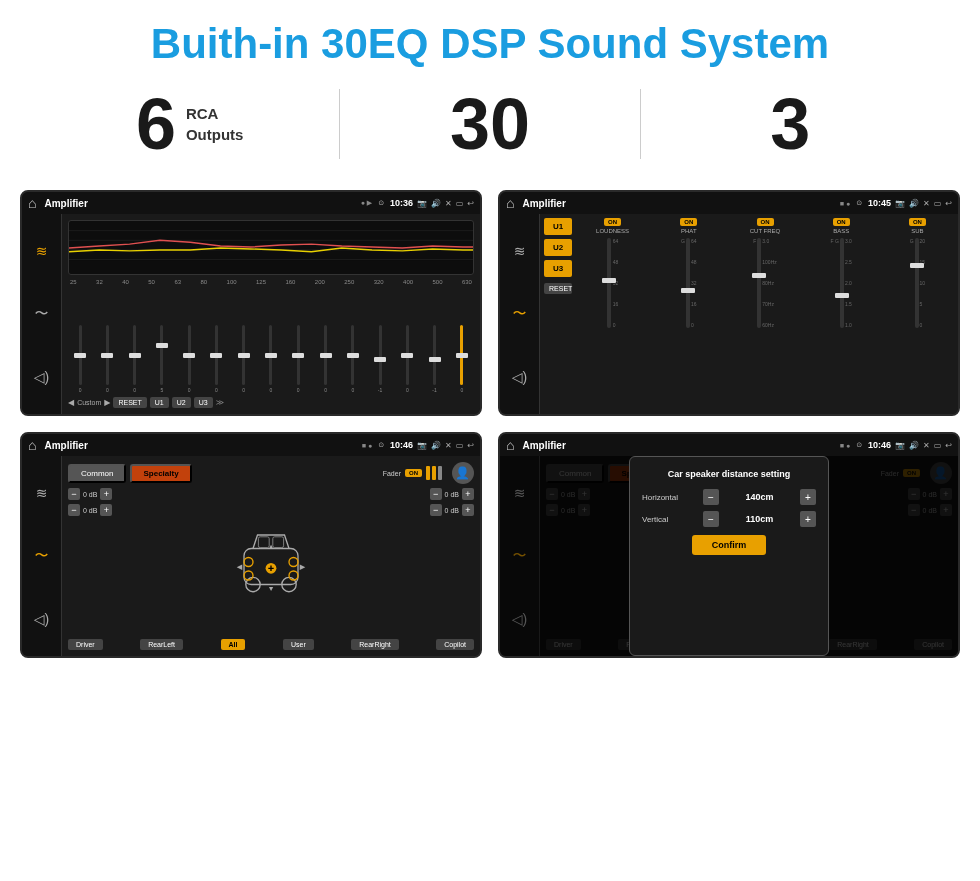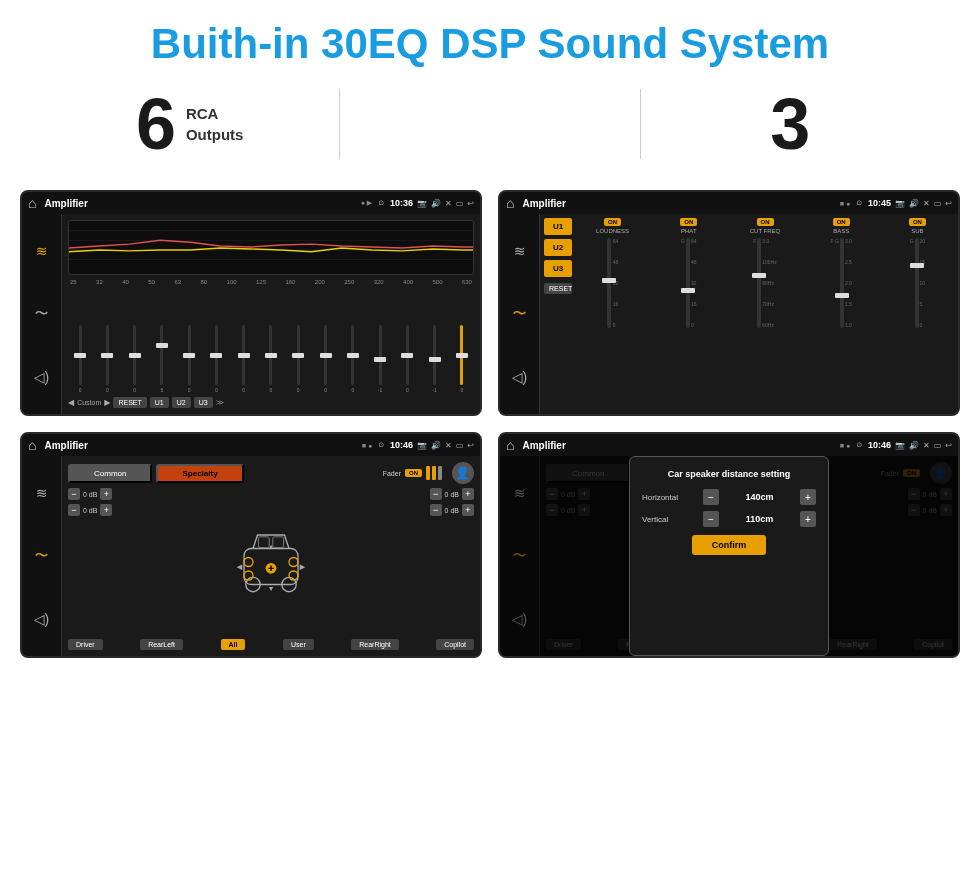--- a/index.html
+++ b/index.html
@@ -296,21 +296,21 @@
       flex-direction: column;
       gap: 4px;
     }
     .cs-tabs {
       display: flex;
       gap: 4px;
       align-items: center;
     }
     .cs-tab {
       font-size: 8px;
-      padding: 3px 24px;
+      padding: 3px 11px;
       border-radius: 3px;
       color: #fff;
     }
     .cs-tab.active {
       background: #c2410c;
       color: #000;
       font-weight: bold;
     }
     .cs-tab.inactive {
       background: #555;
@@ -507,20 +507,21 @@
 <div class="stats-row">
   <div class="stat-item">
     <span class="stat-number">6</span>
     <span class="stat-text">
       <span>RCA</span><br>
       <span>Outputs</span>
     </span>
   </div>
   <div class="stat-divider"></div>
   <div class="stat-item">
+    <span class="stat-number">30</span>
   </div>
   <div class="stat-divider"></div>
   <div class="stat-item">
     <span class="stat-number">3</span>
   </div>
 </div>
 
 <div class="screenshots-grid">
 
   <div class="screen">

